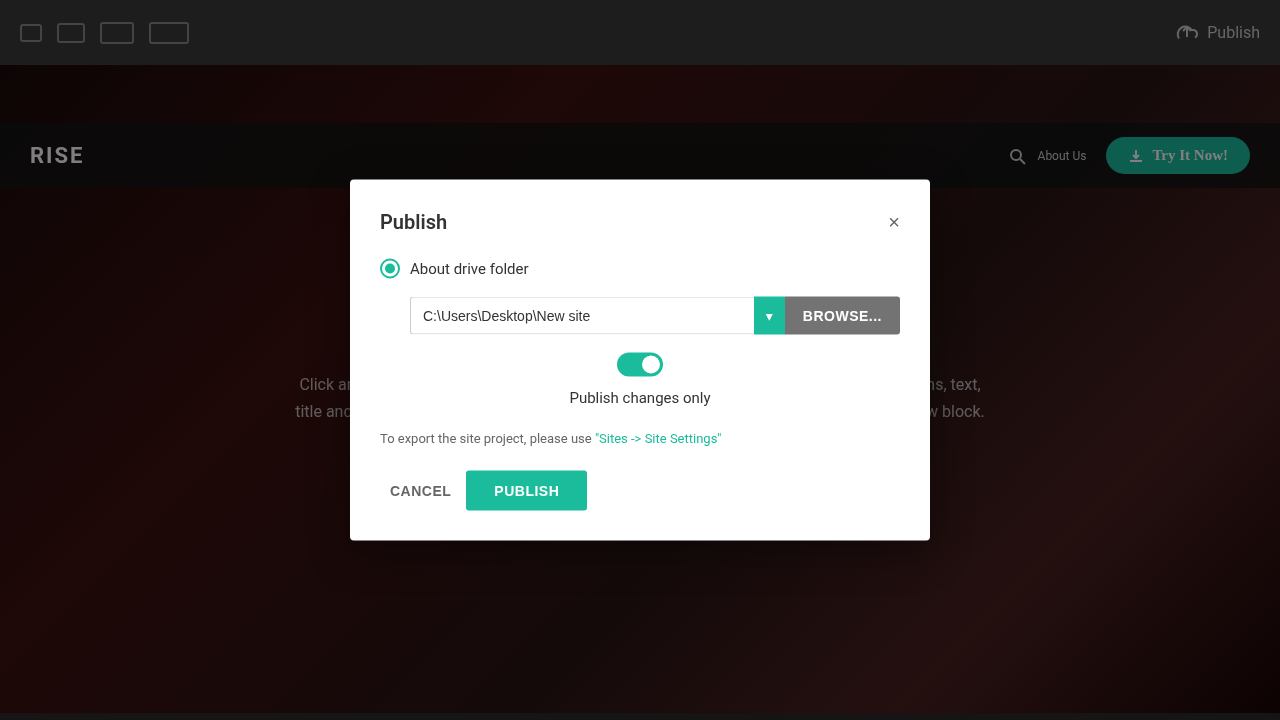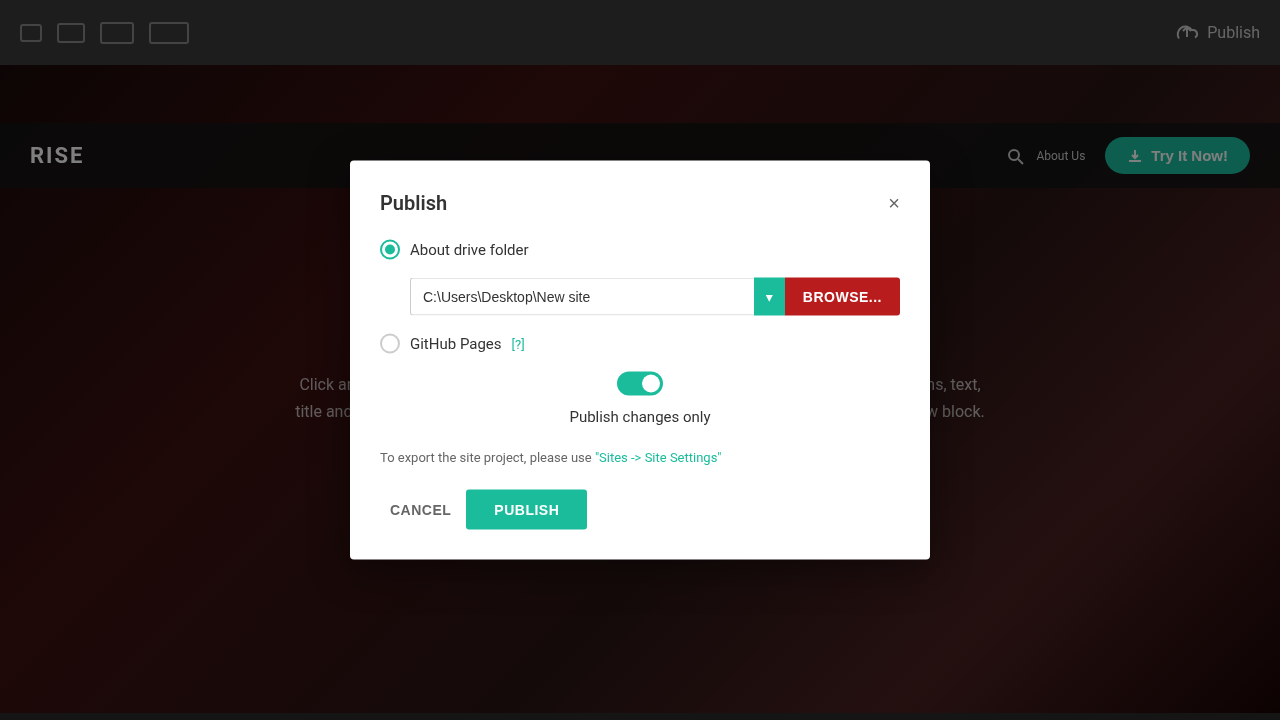--- a/index.html
+++ b/index.html
@@ -103,20 +103,21 @@
       color: white;
       border: none;
       border-radius: 25px;
       padding: 10px 22px;
       font-size: 15px;
       font-weight: 600;
       cursor: pointer;
       display: flex;
       align-items: center;
       gap: 8px;
+      font-family: Liberation Serif, serif;
     }
 
     
     .hero {
       position: absolute;
       top: 58px;
       left: 0;
       width: 100%;
       height: calc(100% - 65px);
       background: linear-gradient(135deg, #1a0a0a 0%, #3d1010 30%, #2a1515 60%, #4a2020 80%, #1a0505 100%);
@@ -279,21 +280,21 @@
     .path-dropdown {
       background: #1abc9c;
       border: none;
       padding: 0 12px;
       cursor: pointer;
       color: white;
       font-size: 14px;
     }
 
     .browse-btn {
-      background: #b91c1c;
+      background: #737373;
       color: white;
       border: none;
       padding: 10px 18px;
       border-radius: 0 3px 3px 0;
       cursor: pointer;
       font-size: 14px;
       font-weight: 600;
       letter-spacing: 0.5px;
     }
 
@@ -450,25 +451,20 @@
     <span class="radio-label">About drive folder</span>
   </div>
 
   <div class="path-input-area">
     <input class="path-input" type="text" value="C:\Users\Desktop\New site" style="">
     <button class="path-dropdown">▾</button>
     <button class="browse-btn">BROWSE...</button>
   </div>
 
 
-  <div class="radio-option">
-    <div class="radio-circle"></div>
-    <span class="radio-label">GitHub Pages</span>
-    <a href="#" class="help-link">[?]</a>
-  </div>
 
   <div class="toggle-row">
     <div class="toggle"></div>
     <span class="toggle-label">Publish changes only</span>
   </div>
 
   <div class="export-text">
     <span>To export the site project, please use </span><a href="#" class="export-link">"Sites -&gt; Site Settings"</a>
   </div>
 

